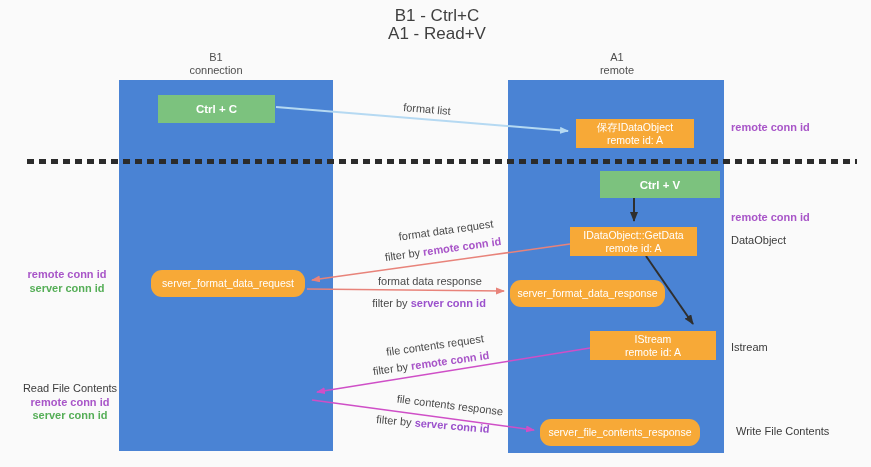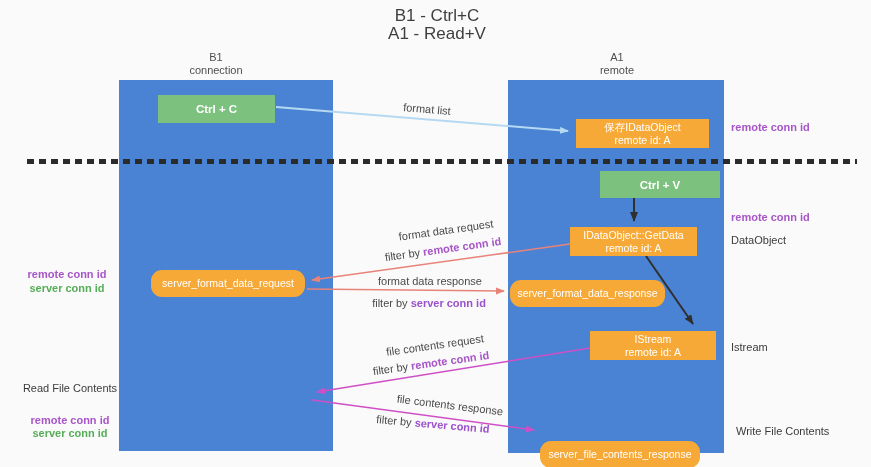--- a/index.html
+++ b/index.html
@@ -83,21 +83,21 @@
     <line x1="570" y1="244" x2="312" y2="280" stroke="#e8837a" stroke-width="1.5" marker-end="url(#m-salmon)"></line>
     <line x1="307" y1="289" x2="504" y2="291" stroke="#e8837a" stroke-width="1.5" marker-end="url(#m-salmon)"></line>
     <line x1="590" y1="348" x2="317" y2="392" stroke="#cf4fc7" stroke-width="1.5" marker-end="url(#m-magenta)"></line>
     <line x1="312" y1="400" x2="534" y2="430" stroke="#cf4fc7" stroke-width="1.5" marker-end="url(#m-magenta)"></line>
   </svg>
 
   <div class="box green" style="left:158px;top:95px;width:117px;height:28px;">
     <span>Ctrl + C</span>
   </div>
 
-  <div class="box orange" style="left:576px;top:119px;width:133px;height:29px;">
+  <div class="box orange" style="left:576px;top:119px;width:118px;height:29px;">
     <div>保存IDataObject</div>
     <div>remote id: A</div>
   </div>
 
   <div class="box green" style="left:600px;top:171px;width:120px;height:27px;">
     <span>Ctrl + V</span>
   </div>
 
   <div class="box orange" style="left:570px;top:227px;width:127px;height:29px;">
     <div>IDataObject::GetData</div>
@@ -111,21 +111,21 @@
   <div class="box orange one" style="left:510px;top:280px;width:155px;height:27px;">
     <span>server_format_data_response</span>
   </div>
 
   <div class="box orange" style="left:590px;top:331px;width:126px;height:29px;">
     <div>IStream</div>
     <div>remote id: A</div>
   </div>
 
 
-  <div class="box orange one" style="left:540px;top:419px;width:160px;height:27px;margin-top:22px;">
+  <div class="box orange one" style="left:540px;top:419px;width:160px;height:27px;">
     <span>server_file_contents_response</span>
   </div>
 
   <div class="alabel rp5" style="left:427px;top:103px;">format list</div>
 
   <div class="alabel rm8" style="left:446px;top:224px;">format data request</div>
   <div class="alabel rm8" style="left:443px;top:243px;">
     <span>filter by </span><span class="purple">remote conn id</span>
   </div>
 
@@ -143,21 +143,21 @@
   <div class="alabel rp5" style="left:433px;top:418px;">
     <span>filter by </span><span class="violet">server conn id</span>
   </div>
 
   <div class="legend" style="left:67px;top:268px;transform:translateX(-50%);">
     <div class="purple">remote conn id</div>
     <div class="greentx">server conn id</div>
   </div>
 
   <div class="legend" style="left:70px;top:382px;transform:translateX(-50%);">
-    <div class="blacktx" style="margin-bottom:18px;text-align:right;">Read File Contents</div>
+    <div class="blacktx" style="margin-bottom:0;text-align:right;">Read File Contents</div>
     <div class="purple">remote conn id</div>
     <div class="greentx">server conn id</div>
   </div>
 
   <div class="alabel purple" style="left:731px;top:121px;">remote conn id</div>
   <div class="alabel purple" style="left:731px;top:211px;">remote conn id</div>
   <div class="alabel blacktx" style="left:731px;top:234px;">DataObject</div>
   <div class="alabel blacktx" style="left:731px;top:341px;">Istream</div>
   <div class="alabel blacktx" style="left:736px;top:425px;">Write File Contents</div>
 

